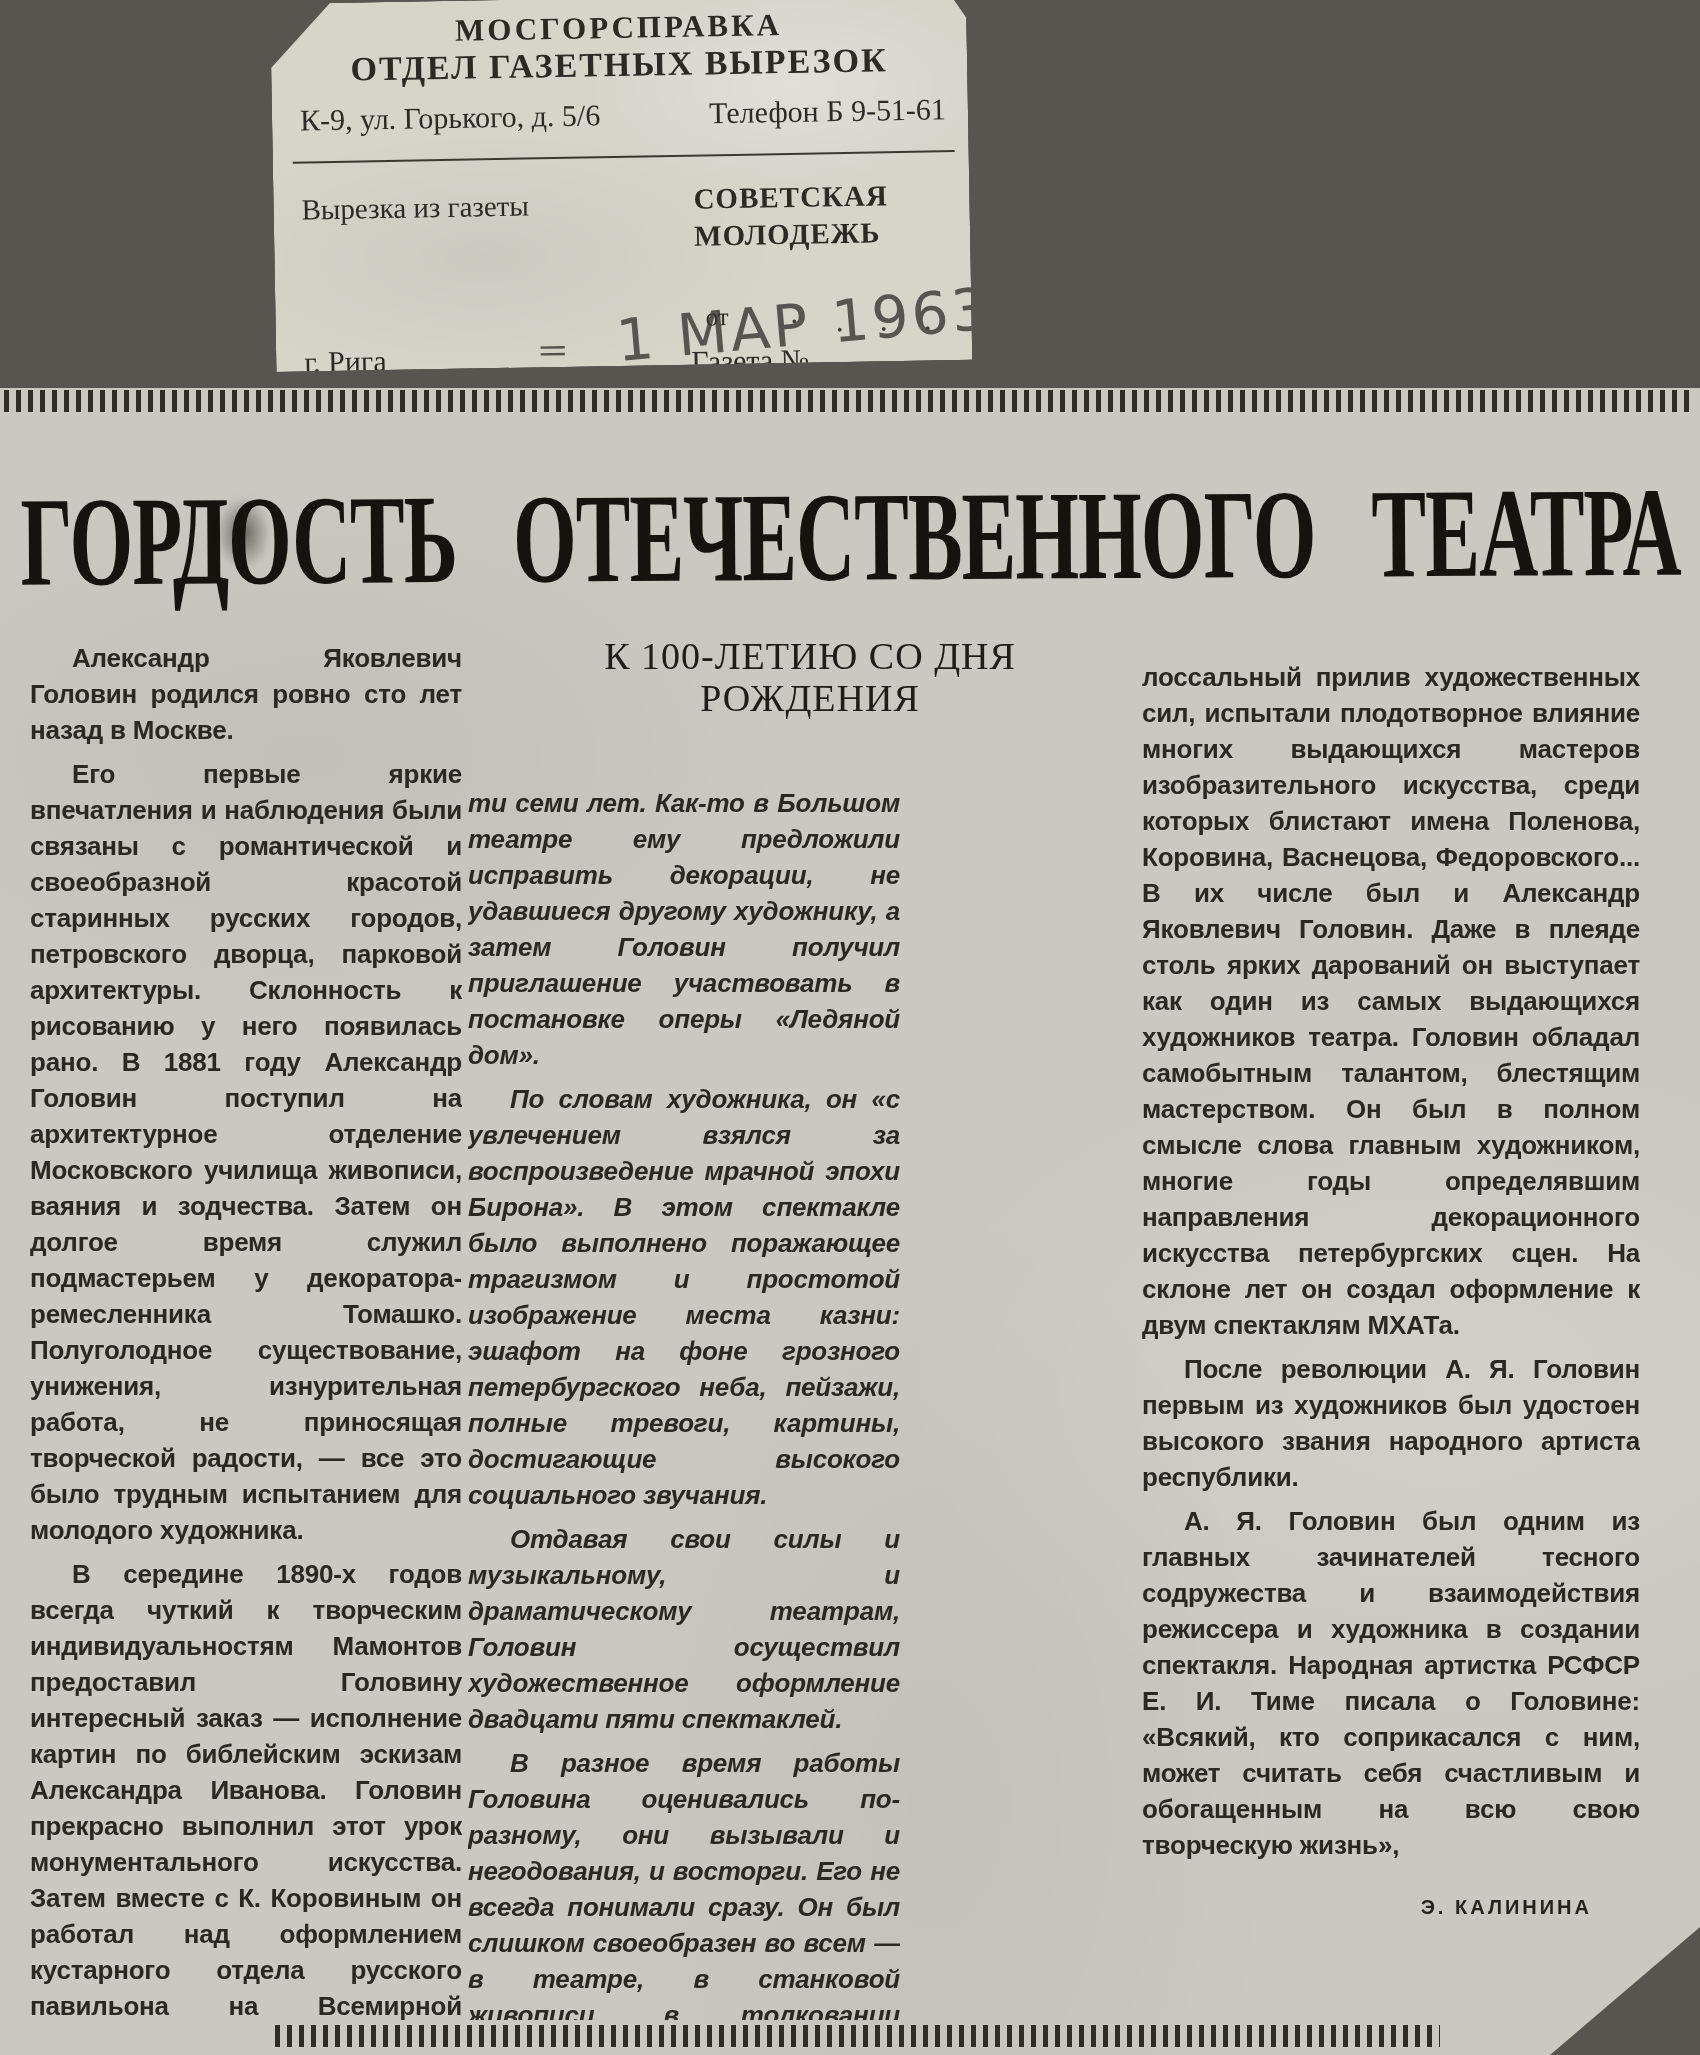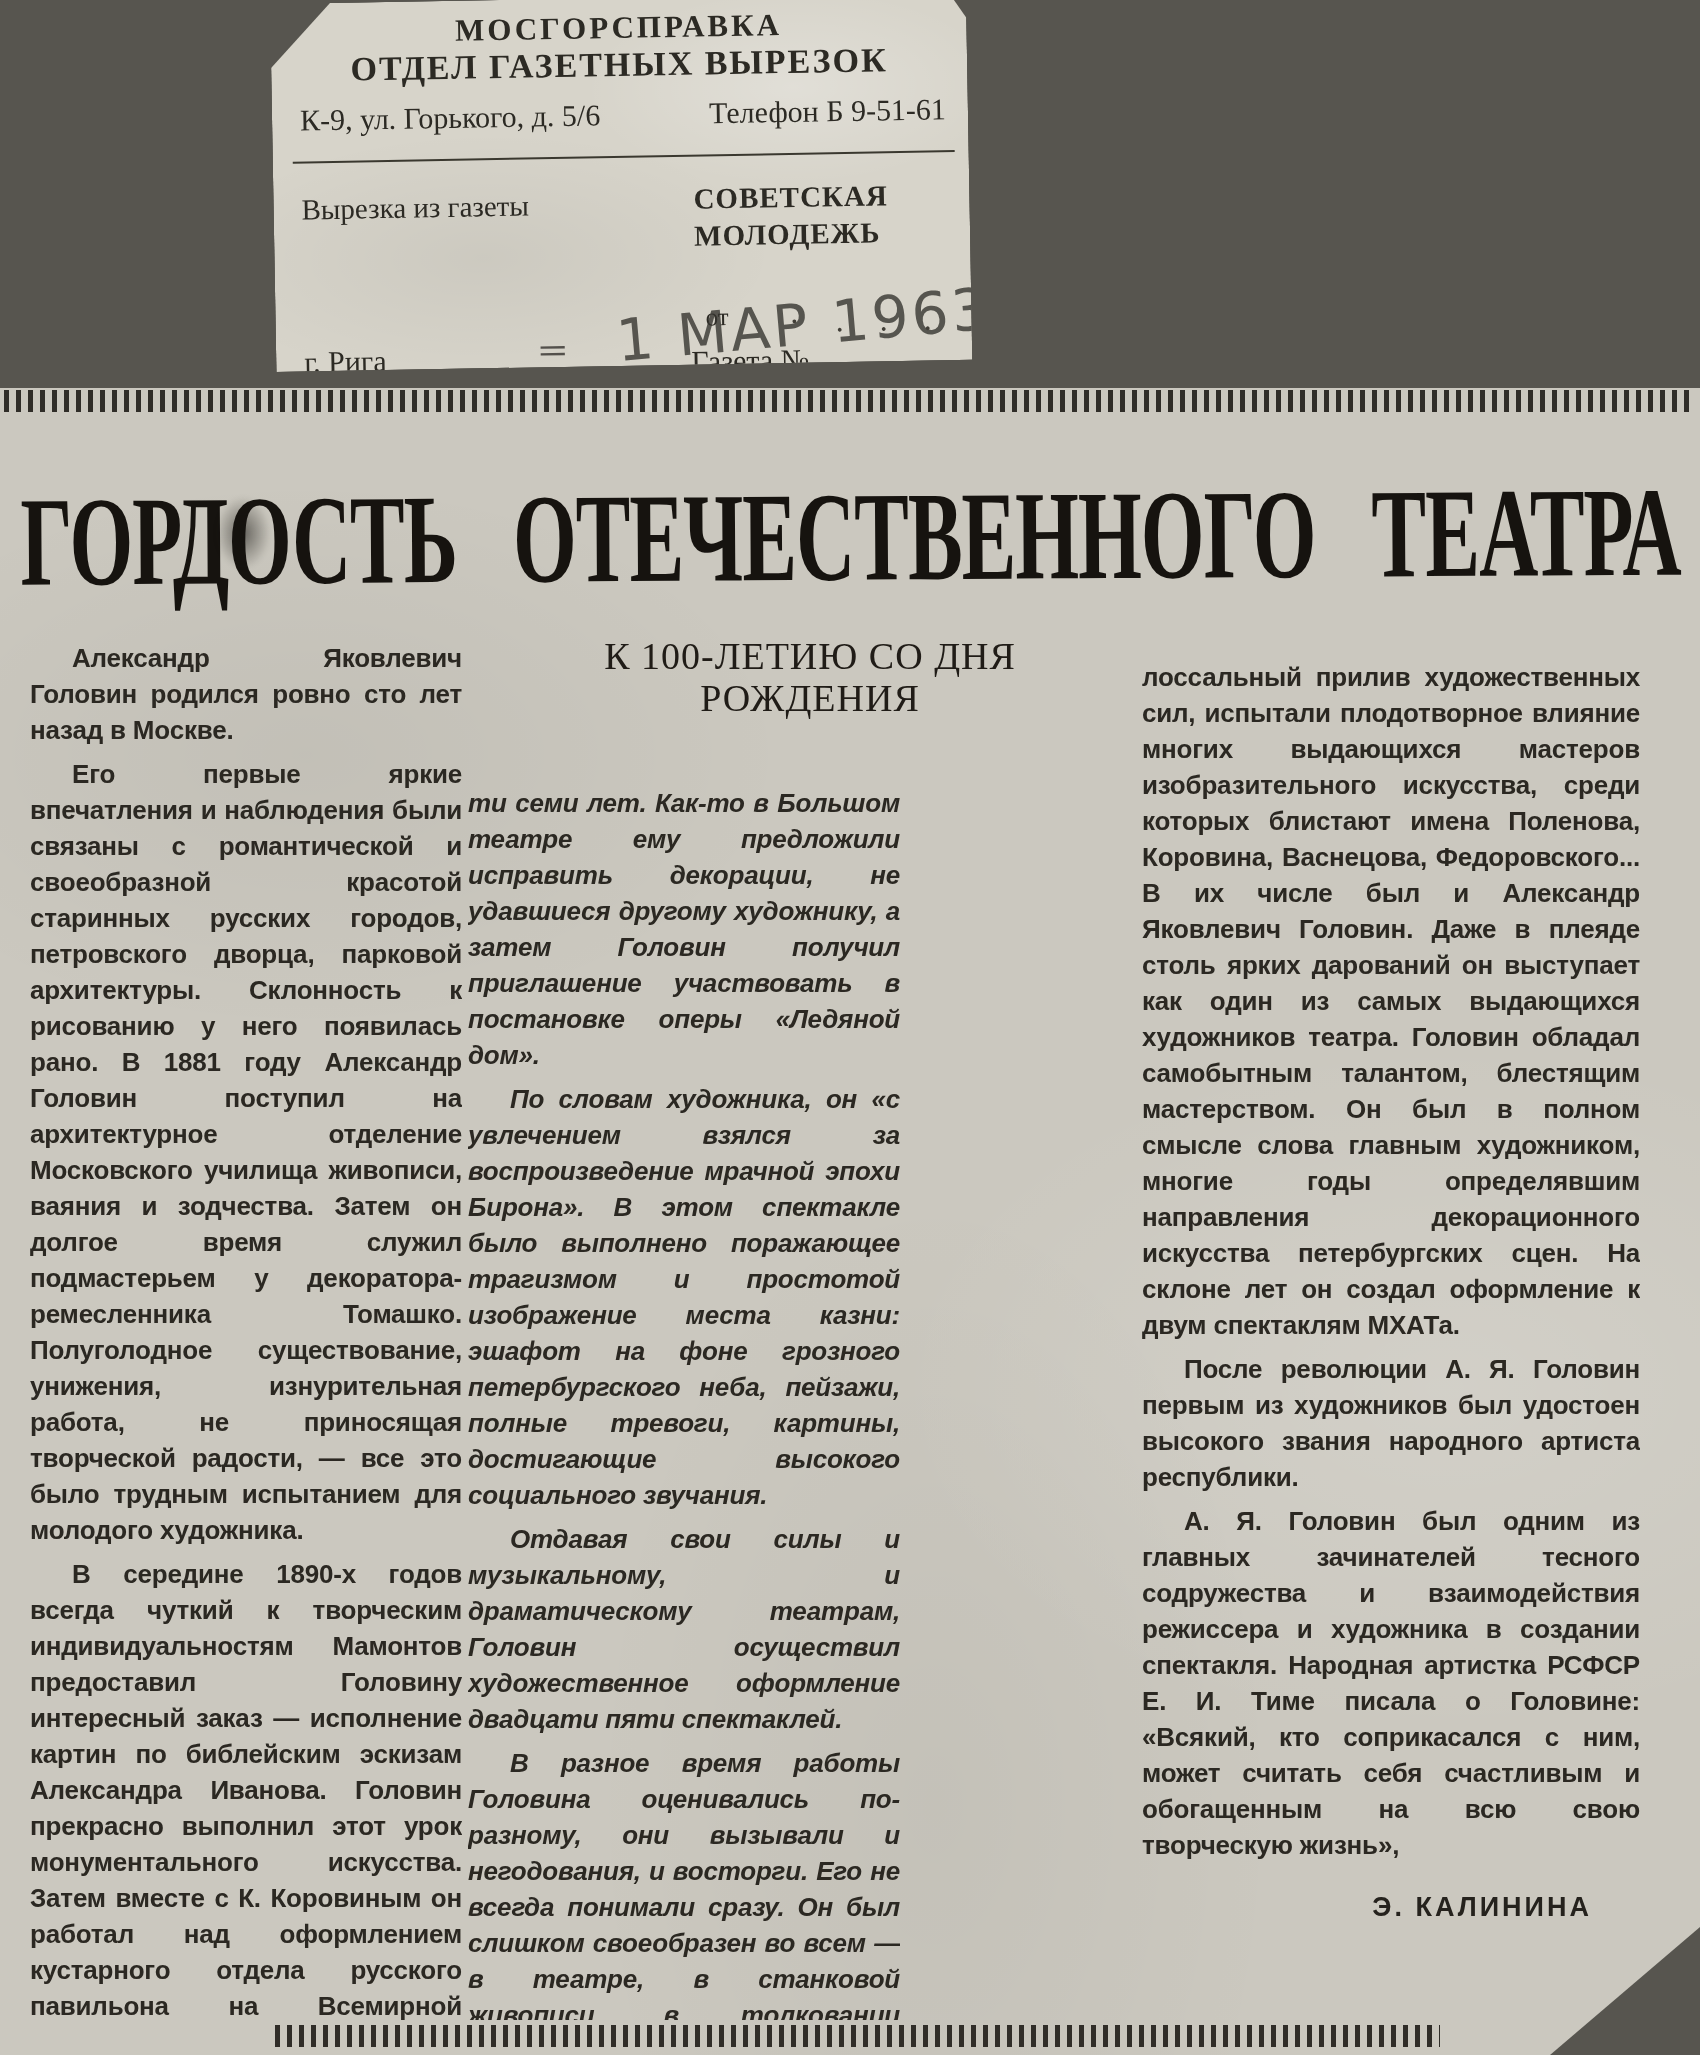--- a/index.html
+++ b/index.html
@@ -82,21 +82,21 @@
     position:absolute;font-family:"Liberation Sans",sans-serif;
     font-size:26px;line-height:36px;font-weight:700;
     text-align:justify;overflow:hidden;letter-spacing:-0.2px;color:#2b2822;
   }
   .col p{margin:0 0 8px;text-indent:42px;}
   .col.cont p:first-child{text-indent:0;}
   .col1{left:30px;top:252px;width:432px;height:1385px;}
   .col2{left:468px;top:397px;width:432px;height:1235px;font-style:italic;}
   .col3{left:1142px;top:271px;width:498px;height:1380px;}
   .signature{
-    text-align:right;font-size:27px;letter-spacing:3px;margin-top:26px;
+    text-align:right;font-size:20px;letter-spacing:3px;margin-top:26px;
     padding-right:48px;font-weight:700;color:#25221d;
   }
 </style>
 </head>
 <body>
 
 <div class="page">
 
   <div class="stamp">
     <div class="s-line1">МОСГОРСПРАВКА</div>

